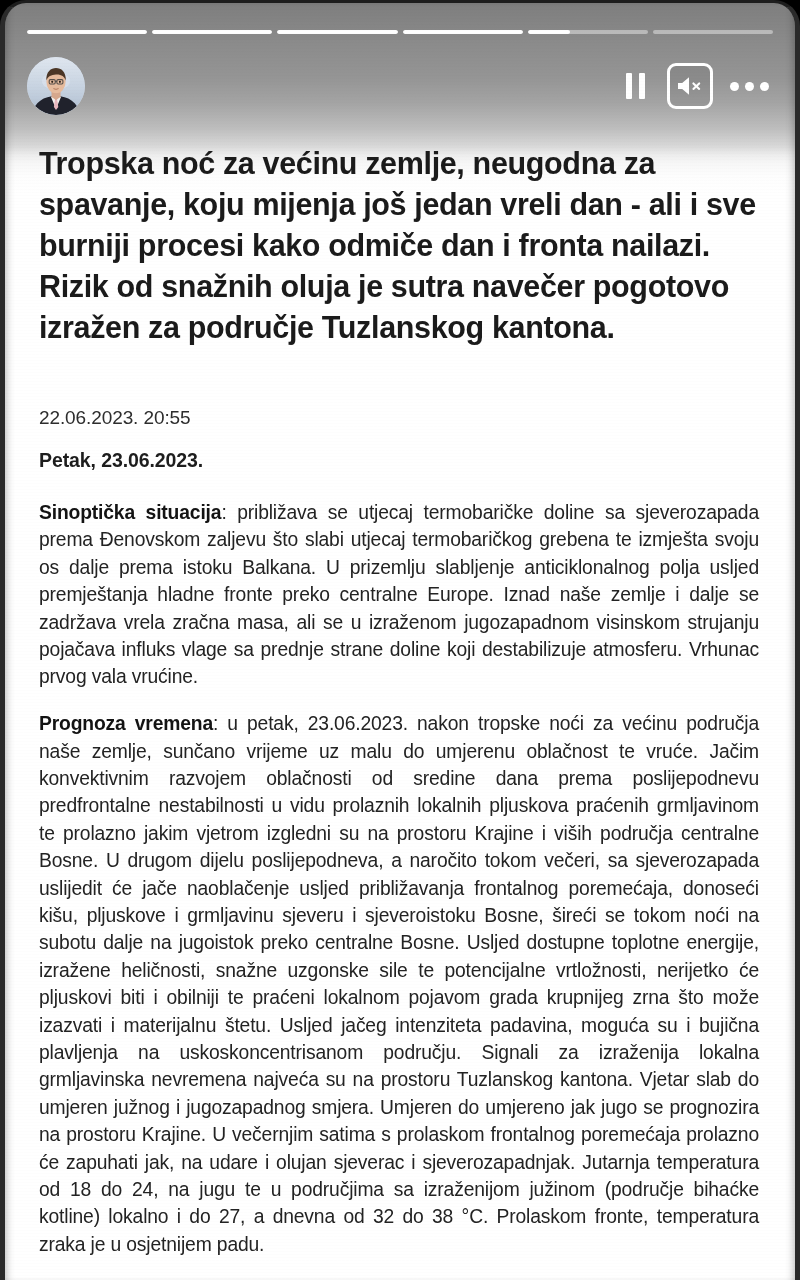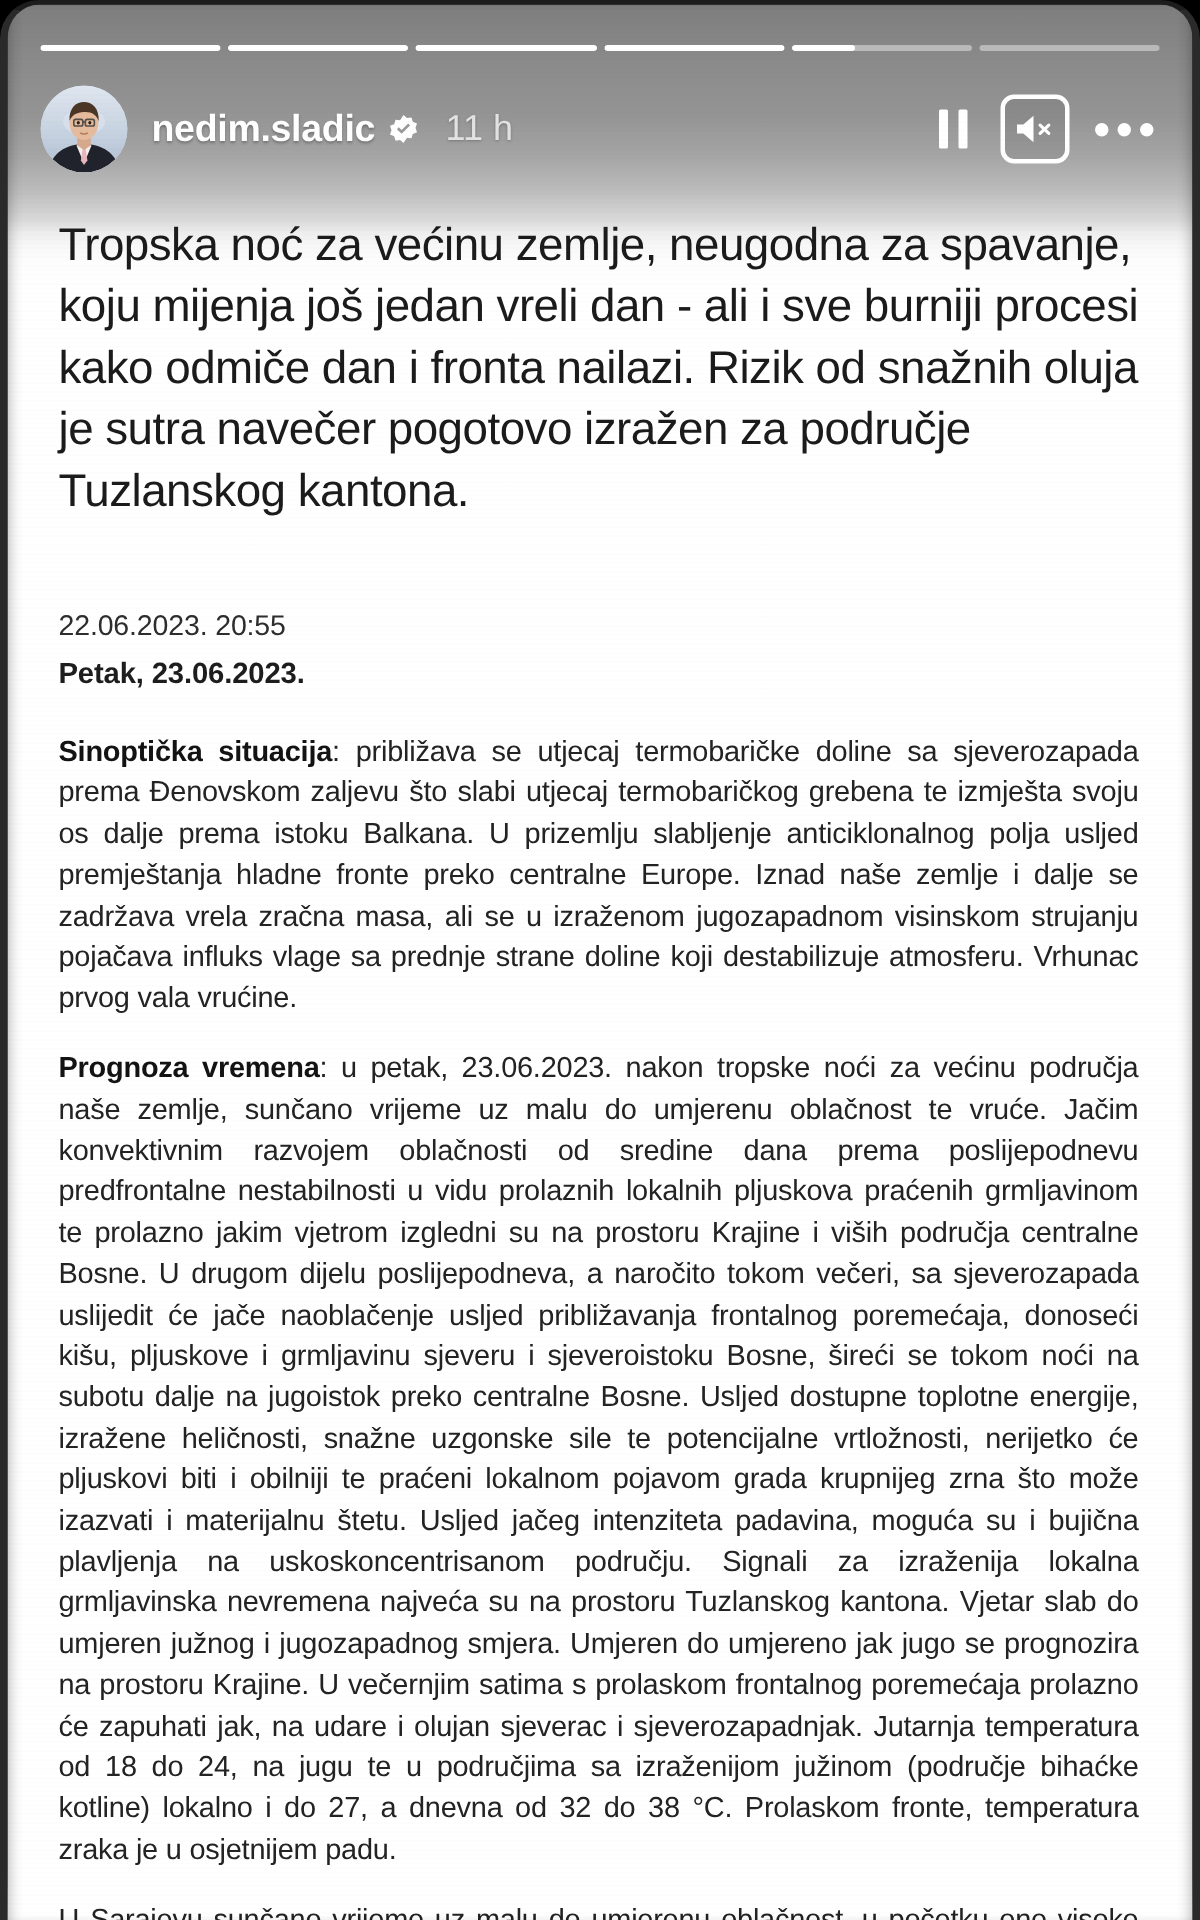--- a/index.html
+++ b/index.html
@@ -159,36 +159,36 @@
     position: absolute;
     top: 140px;
     left: 0;
     right: 0;
     padding: 0 36px 0 34px;
     z-index: 4;
   }
   .headline {
     font-size: 30.5px;
     line-height: 41px;
-    font-weight: 400;
+    font-weight: 700;
     color: #1b1b1b;
     letter-spacing: -0.35px;
     margin: 0;
     text-align: left;
   }
 
   .meta-time {
     margin-top: 57px;
     font-size: 19px;
     color: #2d2d2d;
     line-height: 26px;
     letter-spacing: -0.1px;
   }
   .meta-day {
-    margin-top: 5px;
+    margin-top: 16px;
     font-size: 19.5px;
     font-weight: 700;
     color: #1d1d1d;
     line-height: 26px;
     letter-spacing: -0.1px;
   }
 
   .body-par {
     margin-top: 15px;
     font-size: 19.3px;
@@ -287,30 +287,20 @@
             <rect x="29.9" y="22.6" width="6" height="4.4" rx="1.2"></rect>
             <line x1="28.2" y1="24.4" x2="29.9" y2="24.4"></line>
           </g>
           <ellipse cx="25.2" cy="24.8" rx="1.05" ry="1.15" fill="#2b2118"></ellipse>
           <ellipse cx="32.9" cy="24.8" rx="1.05" ry="1.15" fill="#2b2118"></ellipse>
           <path d="M26.4 31.6 q2.6 1.5 5.2 0" stroke="#b0795c" stroke-width="1" fill="none"></path>
         </g>
       </svg>
     </div>
 
-    <div class="username-wrap">
-      <span class="username">nedim.sladic</span>
-      <span class="verified-badge">
-        <svg viewBox="0 0 20 20" xmlns="http://www.w3.org/2000/svg">
-          <path fill="#ffffff" d="M10 0.6l2.3 2.0 3.0-0.35 0.9 2.9 2.8 1.15-1.0 2.9 1.0 2.9-2.8 1.15-0.9 2.9-3.0-0.35L10 19.4l-2.3-2.0-3.0 0.35-0.9-2.9L1 13.7l1.0-2.9L1 7.9l2.8-1.15 0.9-2.9 3.0 0.35z"></path>
-          <path fill="#9a9a9a" d="M8.75 13.1L5.6 10.1l1.25-1.3 1.9 1.8 4.4-4.3 1.25 1.3z"></path>
-        </svg>
-      </span>
-      <span class="timestamp">11 h</span>
-    </div>
 
     <div class="header-controls">
       <div class="ctrl pause-btn">
         <span class="bars">
             <span></span>
             <span></span>
           </span>
       </div>
       <div class="ctrl mute-btn">
         <svg viewBox="0 0 28 24" xmlns="http://www.w3.org/2000/svg">

